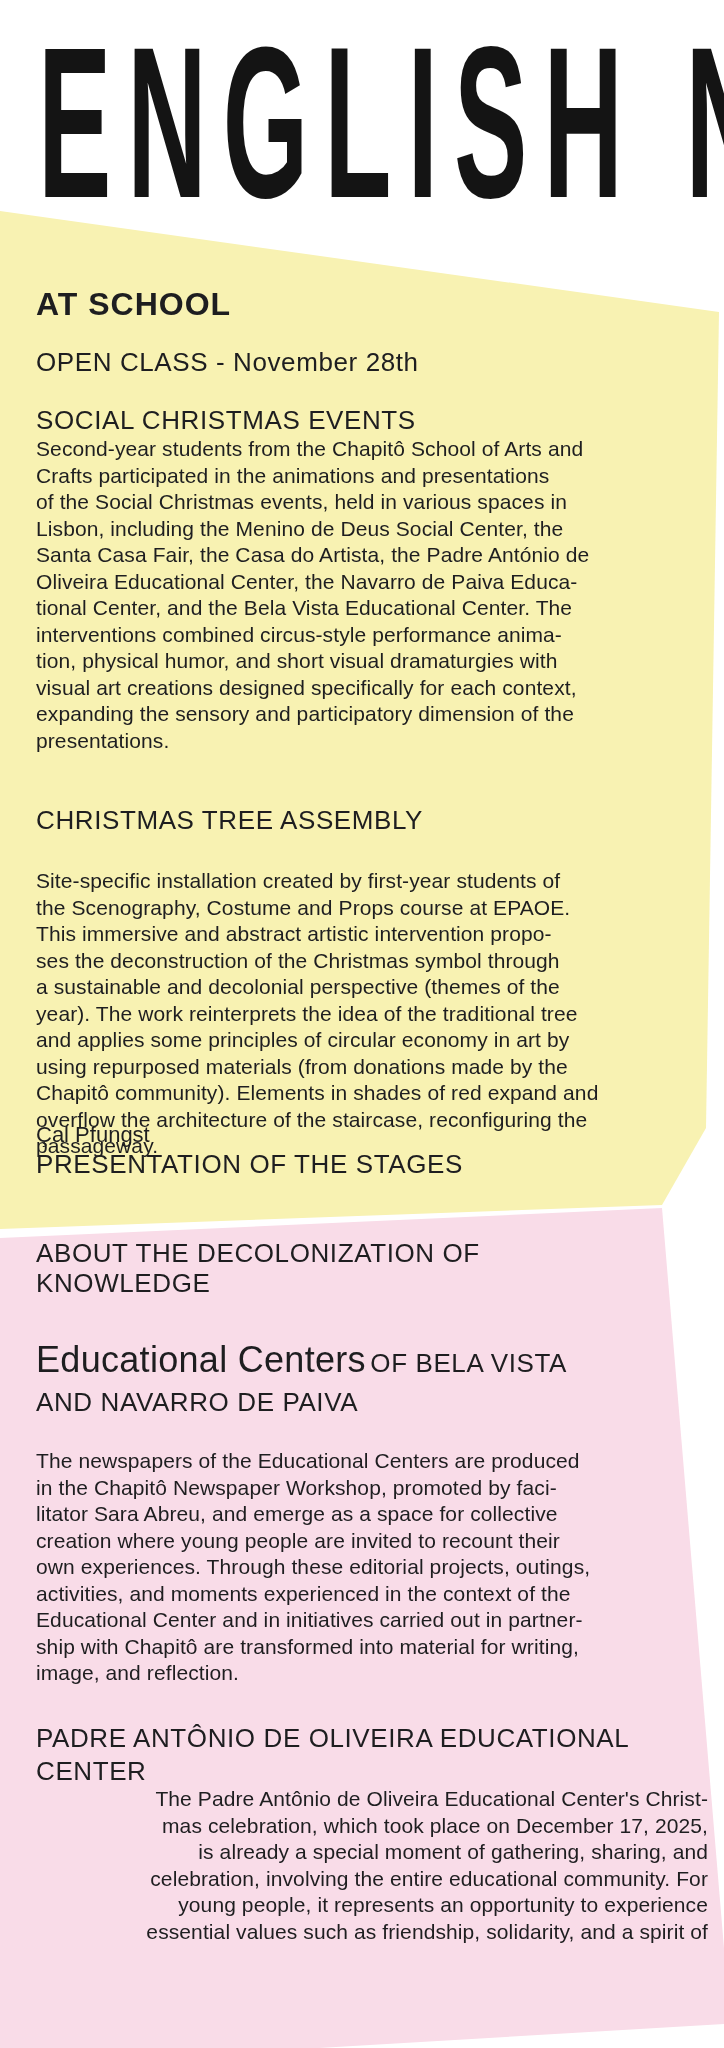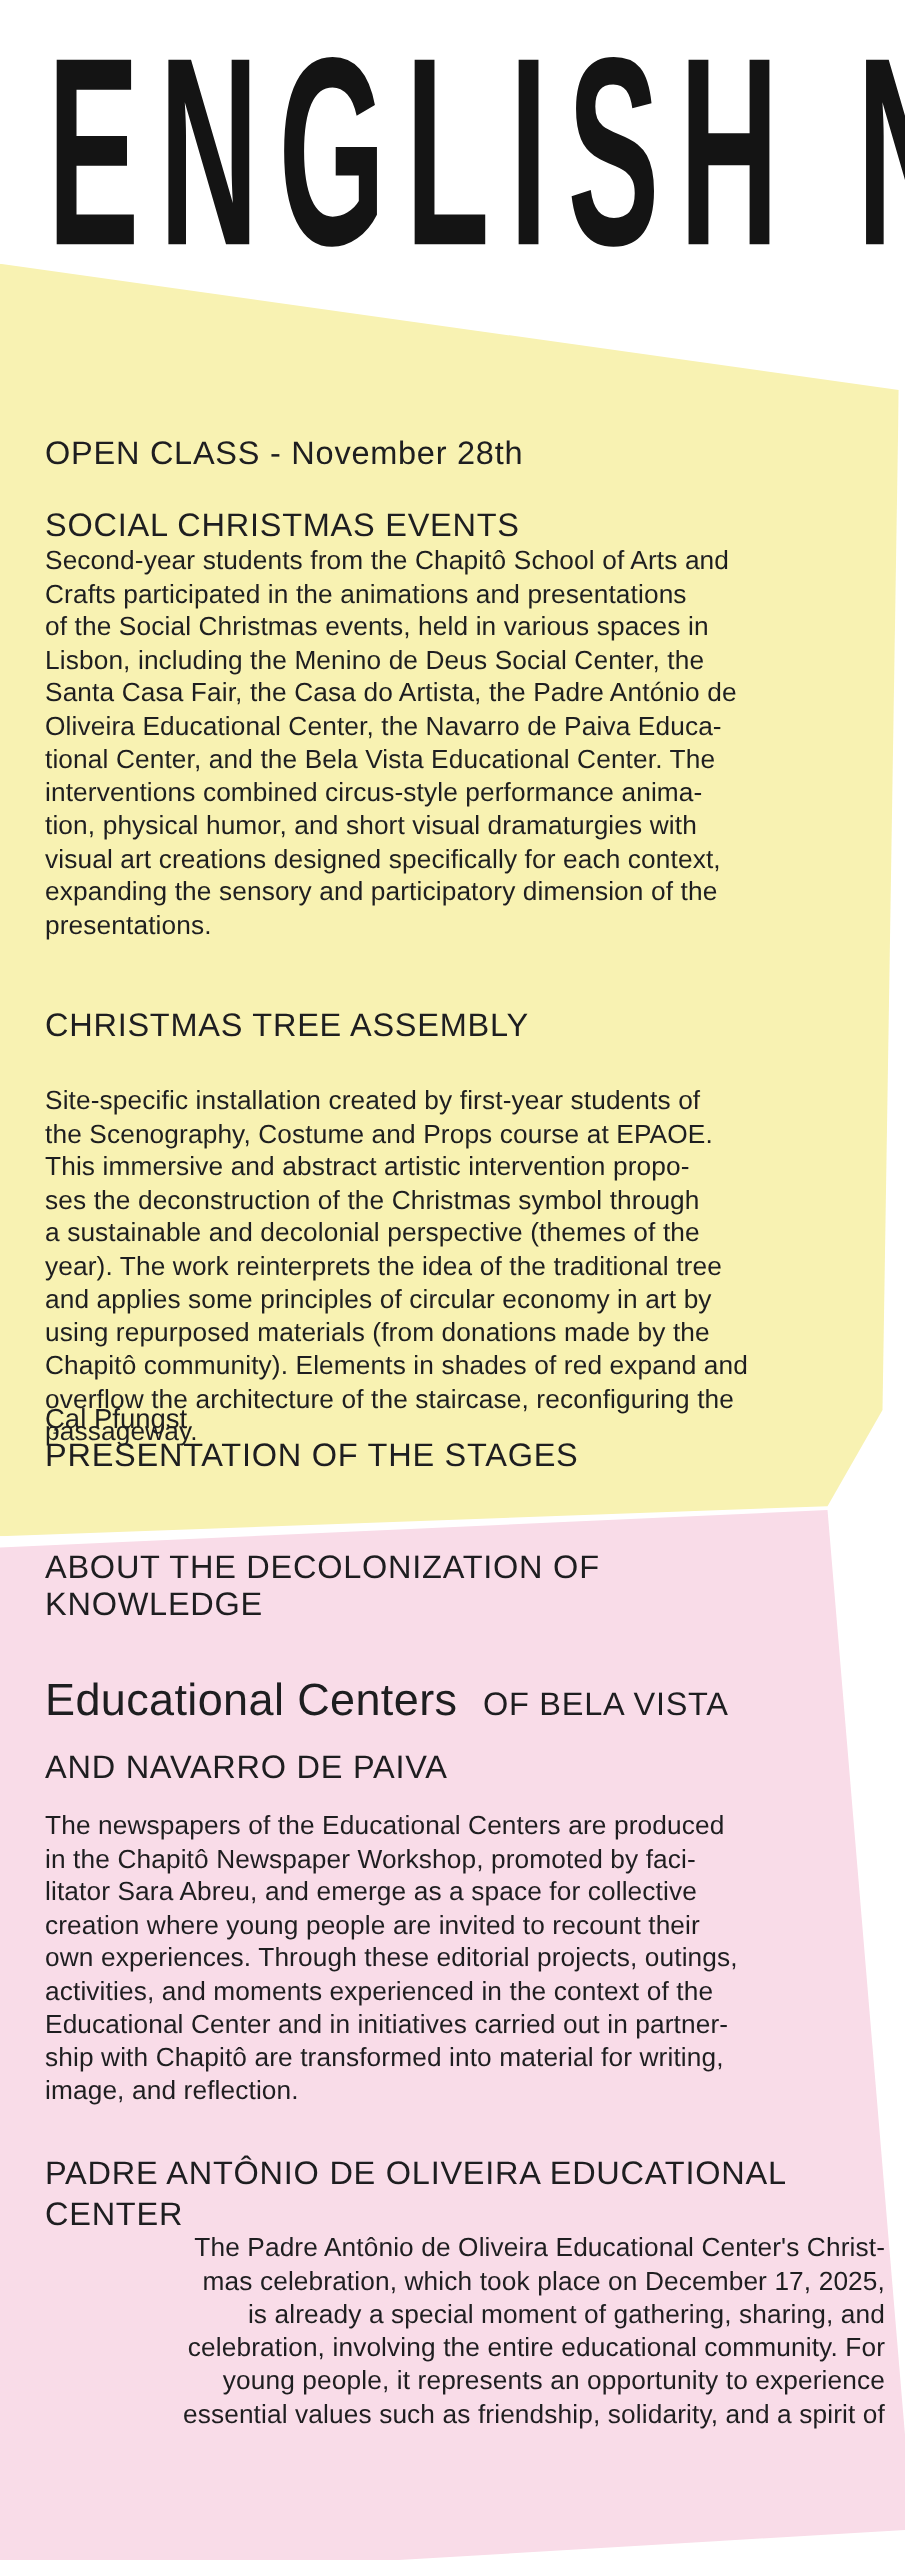--- a/index.html
+++ b/index.html
@@ -45,39 +45,40 @@
   .body-text{
     font-size:21px;font-weight:400;line-height:26.5px;letter-spacing:0.1px;
     white-space:pre-line;
   }
   .credit{font-size:22px;line-height:26px;}
   .edu-line1{white-space:nowrap;}
   .edu-bold{
     font-size:36px;font-weight:normal;letter-spacing:0.3px;line-height:44px;text-align:right;
   }
   .edu-caps{
-    font-size:26px;font-weight:400;letter-spacing:0.6px;line-height:44px;margin-left:16px;
+    font-size:26px;font-weight:400;letter-spacing:0.6px;line-height:44px;
   }
   .edu-line2{
     font-size:26px;font-weight:400;letter-spacing:0.6px;line-height:34px;
-    margin-top:11px;
+    margin-top:0;
   }
 </style>
 </head>
 <body>
 
 <div id="stage">
 
   <div class="panel yellow"></div>
   <div class="panel pink"></div>
 
   <div class="masthead">
     <span class="word">ENGLISH N</span>
   </div>
 
+  <div class="blk h-bold" style="top:286px;">AT SCHOOL</div>
 
   <div class="blk h-caps" style="top:346px;">OPEN CLASS - November 28th</div>
 
   <div class="blk h-caps" style="top:404px;">SOCIAL CHRISTMAS EVENTS</div>
 
   <div class="blk body-text" style="top:436px;">Second-year students from the Chapitô School of Arts and
 Crafts participated in the animations and presentations
 of the Social Christmas events, held in various spaces in
 Lisbon, including the Menino de Deus Social Center, the
 Santa Casa Fair, the Casa do Artista, the Padre António de

